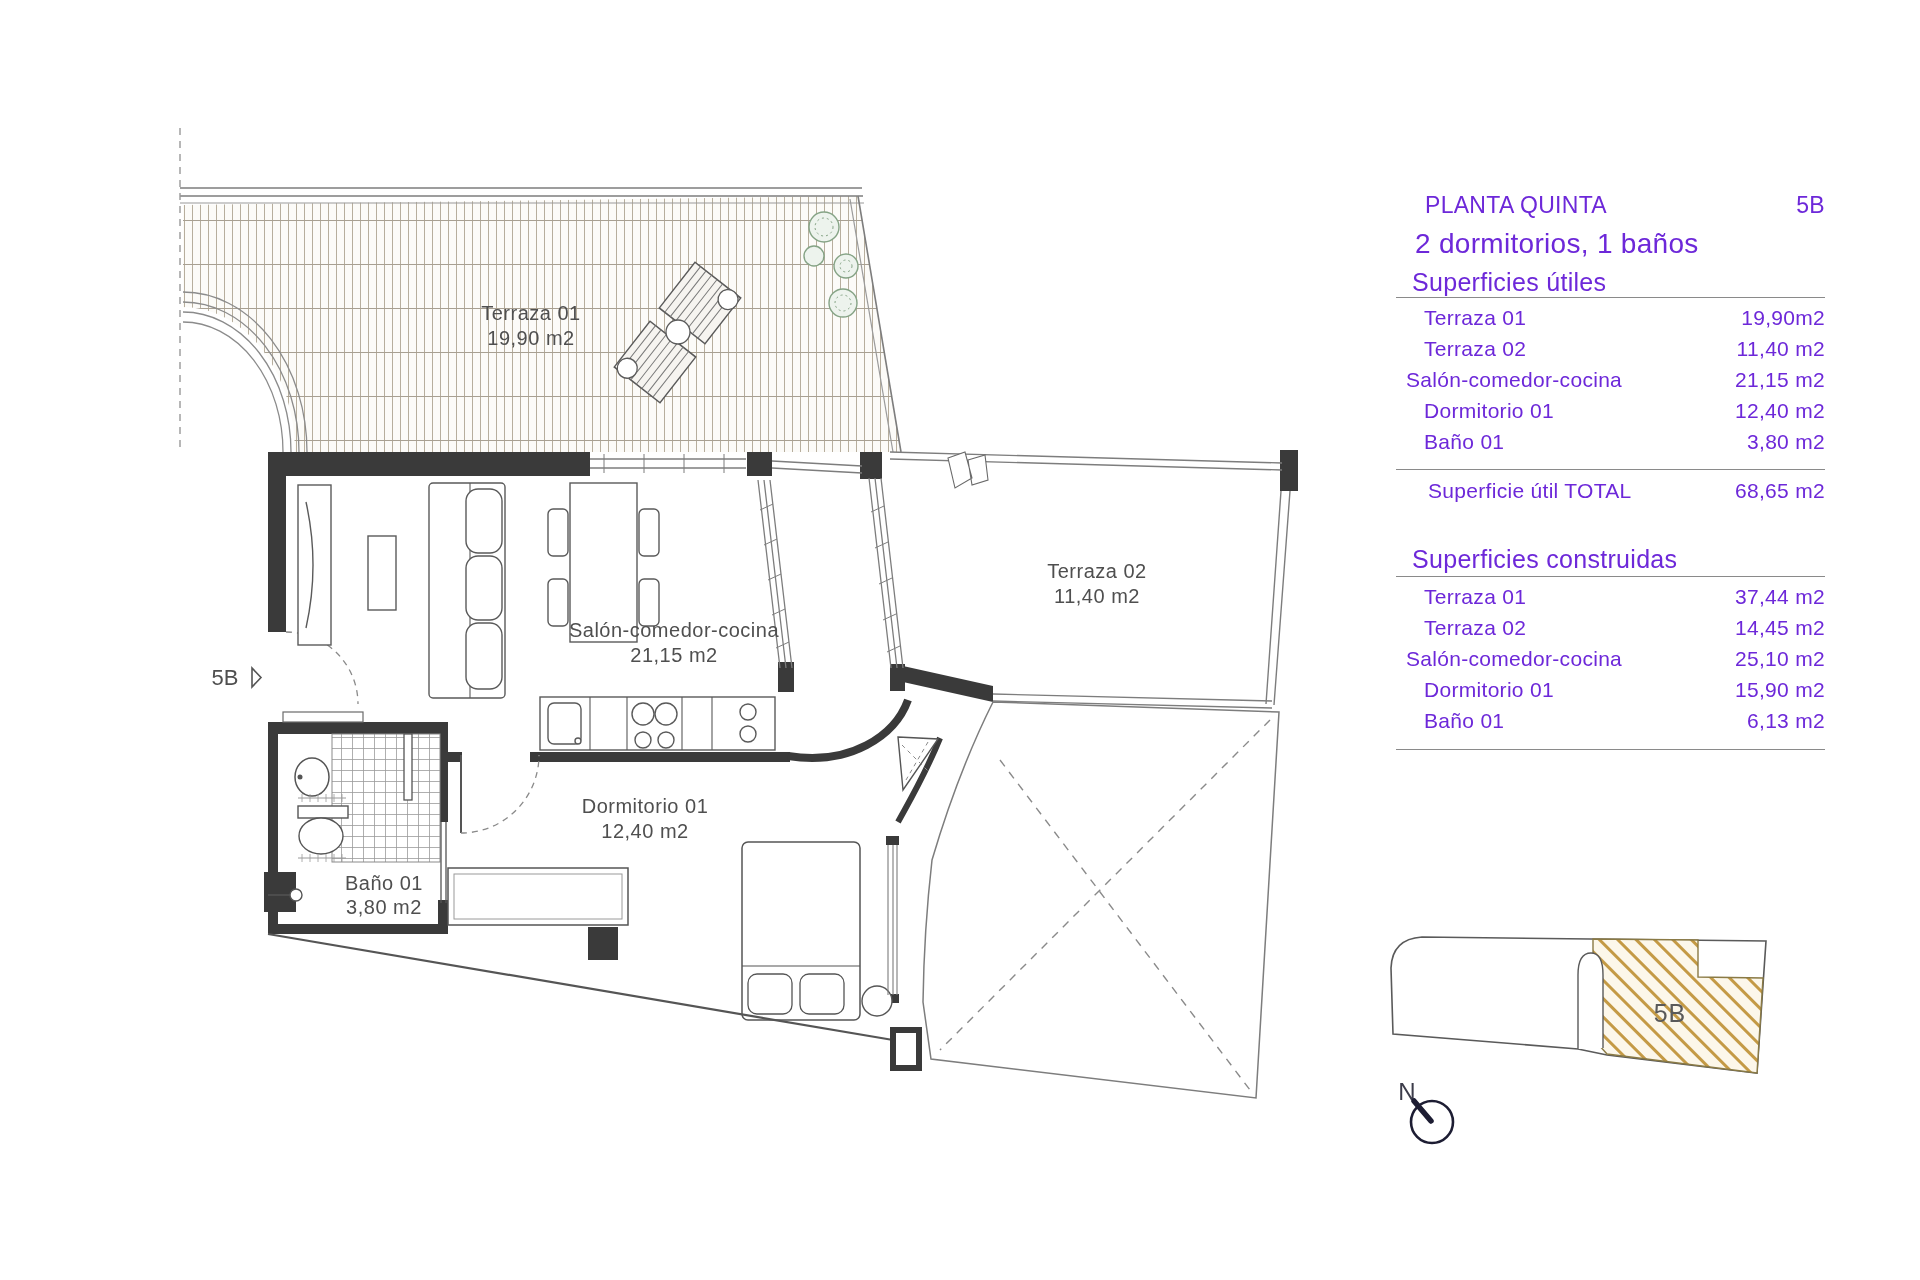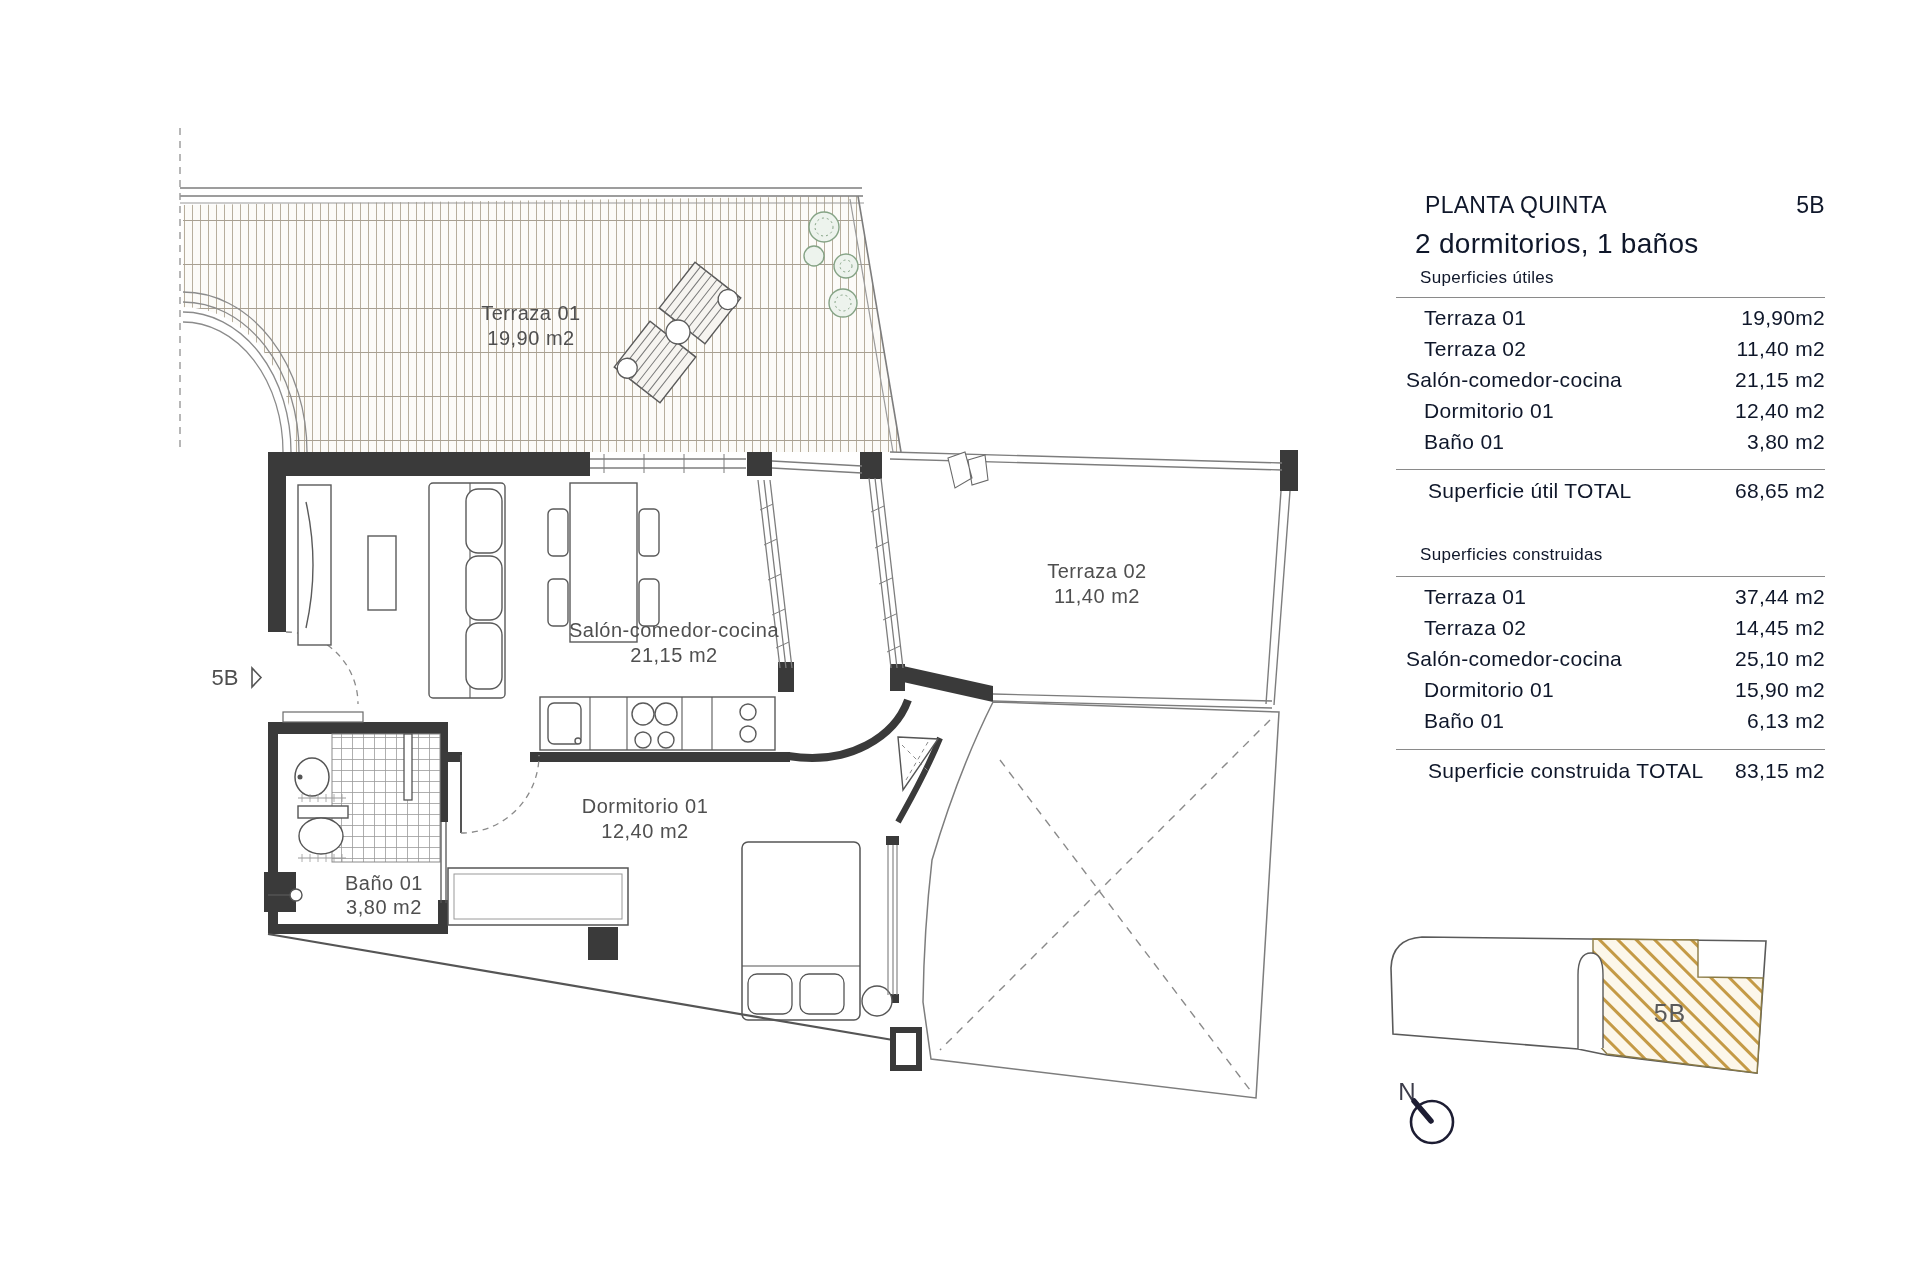--- a/index.html
+++ b/index.html
@@ -7,26 +7,26 @@
     width:1920px;height:1280px;position:relative;background:#ffffff;
     font-family:"Liberation Sans", sans-serif;overflow:hidden;color:#4a4a4a;
   }
   svg{position:absolute;left:0;top:0;}
   .plan-label{font-family:"Liberation Sans",sans-serif;fill:#4f4f4f;font-size:20px;text-anchor:middle;letter-spacing:.5px;}
   .marker-label{font-family:"Liberation Sans",sans-serif;fill:#4f4f4f;font-size:22px;text-anchor:middle;}
   .keyplan-label{font-family:"Liberation Sans",sans-serif;fill:#5a5a5a;font-size:25px;text-anchor:middle;letter-spacing:1px;}
   .north-label{font-family:"Liberation Sans",sans-serif;fill:#3c3c4a;font-size:24px;text-anchor:middle;}
 
   .panel{position:absolute;left:1396px;top:0;width:429px;height:820px;}
-  .panel *{font-family:"Liberation Sans",sans-serif;color:#0f172a;letter-spacing:.3px;}
+  .panel *{font-family:"Liberation Sans",sans-serif;color:#6d28d9;letter-spacing:.3px;}
   .title-row{position:absolute;top:192px;left:0;right:0;display:flex;justify-content:space-between;}
   .title-row .t{font-size:23px;padding-left:29px;}
   .title-row .u{font-size:23px;}
   .subtitle{position:absolute;top:228px;left:19px;font-size:28px;}
-  .sec-head{position:absolute;left:24px;font-size:17px;}
+  .sec-head{position:absolute;left:16px;font-size:25px;}
   .rule{position:absolute;left:0;width:429px;height:0;border-top:1.6px solid #8a8a8a;}
   .trow{position:absolute;left:0;width:429px;display:flex;justify-content:space-between;font-size:21px;}
   .trow .lbl{padding-left:28px;}
   .trow.total .lbl{padding-left:0px;margin-left:32px;}
 </style>
 </head>
 <body>
 
 <svg width="1920" height="1280" viewBox="0 0 1920 1280">
   <defs>
@@ -296,17 +296,13 @@
   <div class="trow" style="top:678px">
     <span class="lbl">Dormitorio 01</span>
     <span class="val">15,90 m2</span>
   </div>
   <div class="trow" style="top:709px">
     <span class="lbl">Baño 01</span>
     <span class="val">6,13 m2</span>
   </div>
 
   <div class="rule" style="top:749px"></div>
-  <div class="trow total" style="top:759px">
-    <span class="lbl">Superficie construida TOTAL</span>
-    <span class="val">83,15 m2</span>
-  </div>
 </div>
 
 </body></html>

